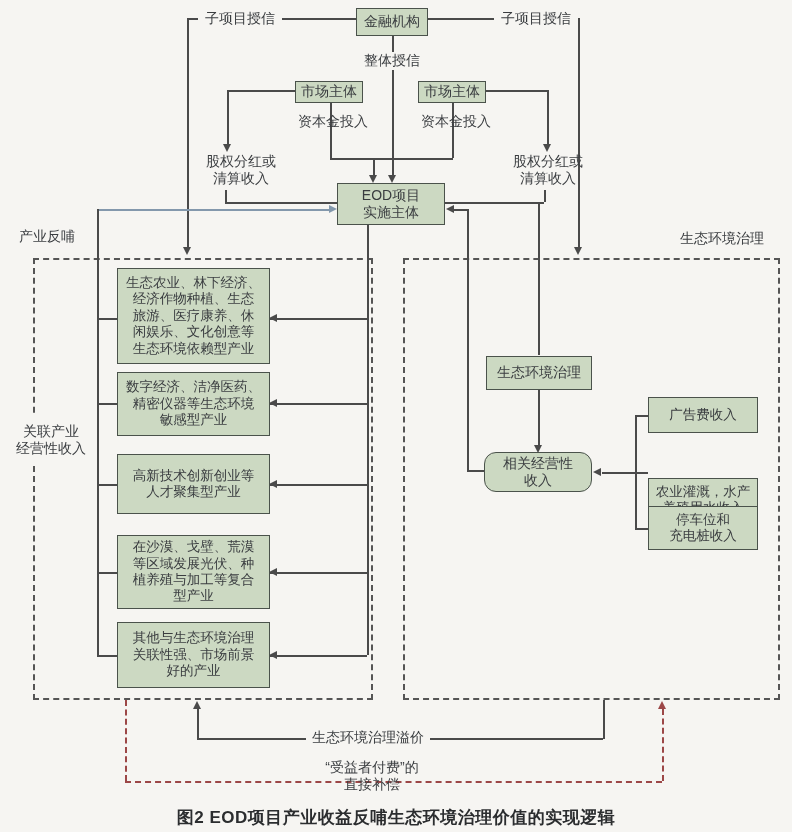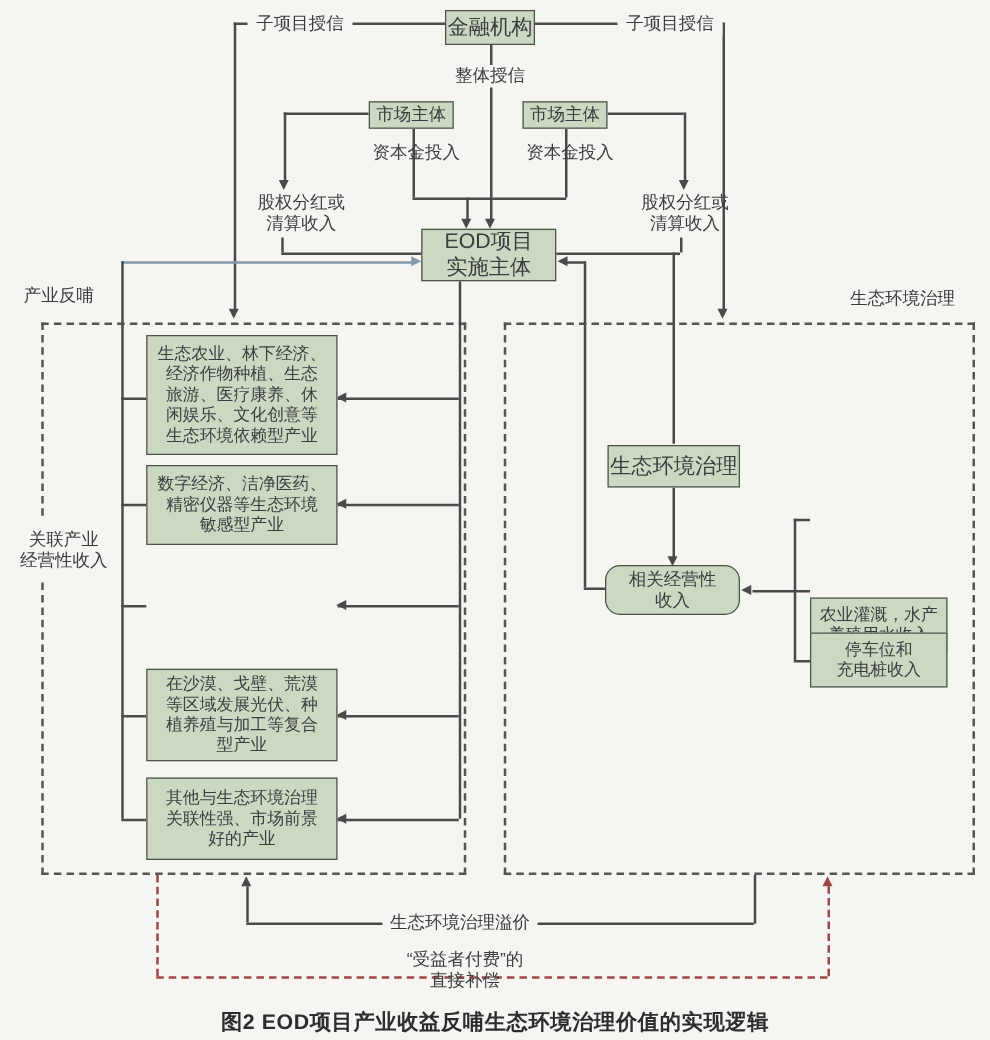--- a/index.html
+++ b/index.html
@@ -24,21 +24,21 @@
   .blue{background:#8398ac;}
   .hd{position:absolute;height:0;border-top:2px dashed #9c4747;}
   .vd{position:absolute;width:0;border-left:2px dashed #9c4747;}
   .panel{position:absolute;border:2px dashed #555;box-sizing:border-box;background:transparent;}
   .arr{position:absolute;width:0;height:0;}
   .a-down{border-left:4.5px solid transparent;border-right:4.5px solid transparent;border-top:8px solid #4a4a4a;}
   .a-up{border-left:4.5px solid transparent;border-right:4.5px solid transparent;border-bottom:8px solid #4a4a4a;}
   .a-left{border-top:4.5px solid transparent;border-bottom:4.5px solid transparent;border-right:8px solid #4a4a4a;}
   .a-right{border-top:4.5px solid transparent;border-bottom:4.5px solid transparent;border-left:8px solid #8398ac;}
   .a-up.red{border-bottom-color:#9c4747;}
-  .f14{font-size:14px;} .f13{font-size:13.5px;} .f15{font-size:17px;}
+  .f14{font-size:14px;} .f13{font-size:13.5px;} .f15{font-size:14px;}
   .caption{
     position:absolute;left:0;right:0;text-align:center;
     font-size:17px;font-weight:bold;color:#2b2d2f;letter-spacing:.5px;
   }
 </style>
 </head>
 <body>
 
 <div id="canvas">
 
@@ -128,31 +128,34 @@
 经济作物种植、生态
 旅游、医疗康养、休
 闲娱乐、文化创意等
 生态环境依赖型产业</div>
 
   <div class="box f15" style="left:337px;top:183px;width:108px;height:42px;">EOD项目
 实施主体</div>
   <div class="box f13" style="left:117px;top:372px;width:153px;height:64px;">数字经济、洁净医药、
 精密仪器等生态环境
 敏感型产业</div>
+  <div class="box f13" style="left:117px;top:454px;width:153px;height:60px;">高新技术创新创业等
+人才聚集型产业</div>
   <div class="box f13" style="left:117px;top:535px;width:153px;height:74px;">在沙漠、戈壁、荒漠
 等区域发展光伏、种
 植养殖与加工等复合
 型产业</div>
   <div class="box f13" style="left:117px;top:622px;width:153px;height:66px;">其他与生态环境治理
 关联性强、市场前景
 好的产业</div>
 
   <div class="box f15" style="left:486px;top:356px;width:106px;height:34px;">生态环境治理</div>
   <div class="box f14" style="left:484px;top:452px;width:108px;height:40px;border-radius:12px;">相关经营性
 收入</div>
+  <div class="box f13" style="left:648px;top:397px;width:110px;height:36px;">广告费收入</div>
   <div class="box f13" style="left:648px;top:450px;width:110px;height:44px;margin-top:28px;">农业灌溉，水产
 养殖用水收入</div>
   <div class="box f13" style="left:648px;top:506px;width:110px;height:44px;">停车位和
 充电桩收入</div>
 
   <div class="lbl bg f14" style="left:198px;top:10px;width:84px;height:18px;">子项目授信</div>
   <div class="lbl bg f14" style="left:494px;top:10px;width:84px;height:18px;">子项目授信</div>
   <div class="lbl bg f14" style="left:357px;top:52px;width:70px;height:18px;">整体授信</div>
   <div class="lbl f14" style="left:288px;top:113px;width:90px;height:18px;">资本金投入</div>
   <div class="lbl f14" style="left:411px;top:113px;width:90px;height:18px;">资本金投入</div>

